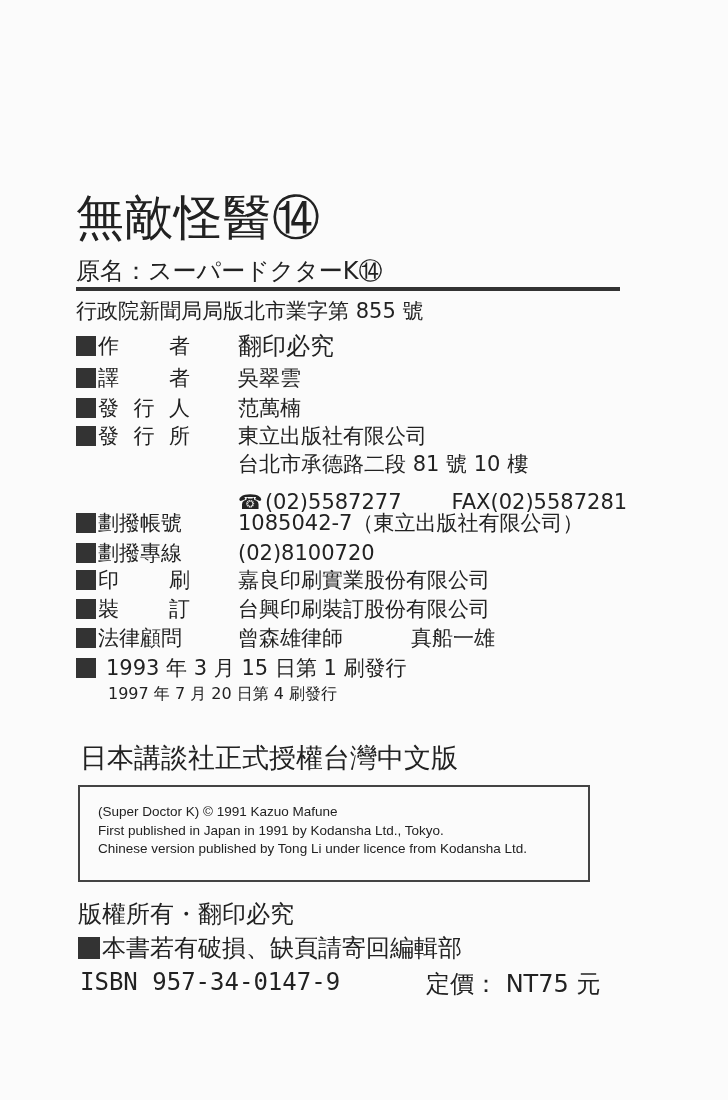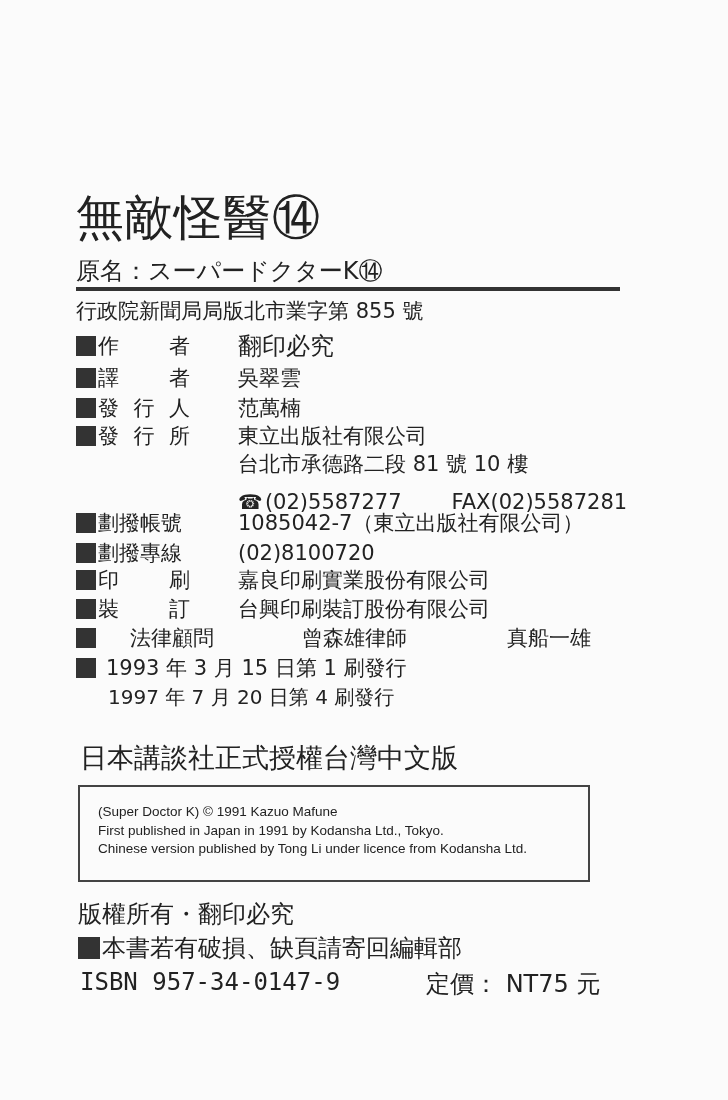--- a/index.html
+++ b/index.html
@@ -39,21 +39,21 @@
     .label { display: inline-block; width: 140px; letter-spacing: 0; }
     .label.spread { display: inline-flex; justify-content: space-between; width: 92px; margin-right: 48px; }
     .value { display: inline-block; }
     .value.big { font-size: 24px; }
     .cont { position: absolute; left: 238px; font-size: 21px; color: #222; white-space: nowrap; }
     .tel-icon { font-size: 20px; margin-right: 2px; }
     .fax { margin-left: 50px; }
     .lawyer2 { margin-left: 68px; }
     .date-row { position: absolute; left: 76px; font-size: 21px; color: #222; white-space: nowrap; display: flex; align-items: center;}
     .date-row .bullet { margin-right: 10px; }
-    .date2 { position: absolute; left: 108px; font-size: 20px; color: #222; white-space: nowrap; text-align: center; }
+    .date2 { position: absolute; left: 108px; font-size: 16px; color: #222; white-space: nowrap; text-align: center; }
     .auth {
       left: 80px; top: 740px; font-size: 27px; color: #222;
     }
     .copybox {
       position: absolute; left: 78px; top: 785px; width: 512px; height: 97px;
       border: 2px solid #444; box-sizing: border-box;
       padding: 16px 0 0 18px;
       font-family: "Liberation Sans", sans-serif;
       font-size: 13.5px; line-height: 18.5px; color: #222;
     }
@@ -130,21 +130,21 @@
   <span class="value">嘉良印刷實業股份有限公司</span>
 </div>
 <div class="row" style="top:595px;">
   <span class="bullet"></span>
   <span class="label spread">
     <span>裝</span>
     <span>訂</span>
   </span>
   <span class="value">台興印刷裝訂股份有限公司</span>
 </div>
-<div class="row" style="top:624px;gap:32px;">
+<div class="row" style="top:624px;">
   <span class="bullet"></span>
   <span class="label">法律顧問</span>
   <span class="value">曾森雄律師</span>
   <span class="value lawyer2">真船一雄</span>
 </div>
 <div class="date-row" style="top:654px;text-align:right;">
   <span class="bullet"></span>
   <span>1993 年 3 月 15 日第 1 刷發行</span>
 </div>
 <div class="date2" style="top:684px;">1997 年 7 月 20 日第 4 刷發行</div>

